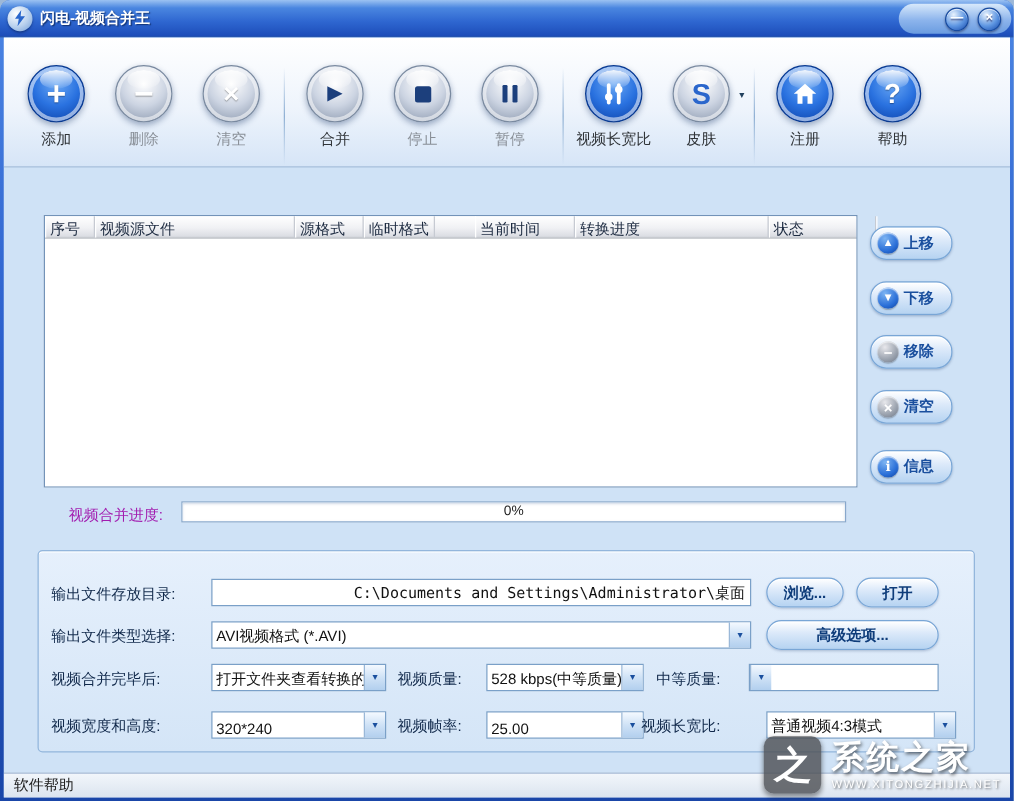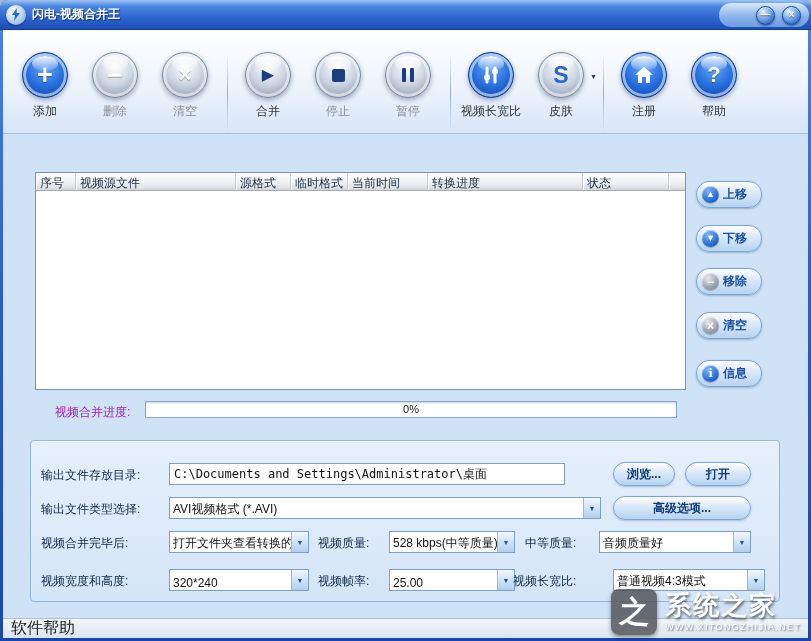--- a/index.html
+++ b/index.html
@@ -70,21 +70,21 @@
   
   .file-table{position:absolute;left:32px;top:142px;width:651px;height:218px;
     border:1px solid #7393b8;background:#fff;display:flex;flex-direction:column;}
   .ft-header{height:18px;display:flex;flex:0 0 auto;
     background:linear-gradient(180deg,#ffffff,#f0f1f4 55%,#dcdee4 92%,#cfd2d8);
     border-bottom:1px solid #a8acb4;}
   .ft-col{border-right:1px solid #c6cad2;box-shadow:inset 1px 0 0 #fff;
     font-size:12px;color:#1c2a40;padding:2px 0 4px 4px;white-space:nowrap;overflow:hidden;
     flex:0 0 auto;}
   .c0{width:40px;}.c1{width:160px;}.c2{width:55px;}.c3{width:57px;}
-  .c4{width:80px;}.c5{width:155px;}.c6{width:86px;}.c7{flex:1 1 auto;border-right:none;}
+  .c4{width:80px;margin-left:32px;}.c5{width:155px;}.c6{width:86px;}.c7{flex:1 1 auto;border-right:none;}
   .ft-body{flex:1 1 auto;background:#fff;}
   
   .side-btn{position:absolute;left:693px;width:66px;height:27px;border-radius:13px;
     border:1px solid #79a6d6;cursor:default;
     background:linear-gradient(180deg,#ffffff,#ddeafa 40%,#b9d5f2 95%);
     box-shadow:0 1px 2px rgba(30,60,110,.3), inset 0 1px 0 #fff;
     display:flex;align-items:center;gap:4px;padding-left:5px;}
   .sb0{top:151px;}.sb1{top:195px;}.sb2{top:238px;}.sb3{top:282px;}.sb4{top:330px;}
   .mini{width:17px;height:17px;border-radius:50%;flex:0 0 auto;
     display:flex;align-items:center;justify-content:center;
@@ -120,21 +120,21 @@
     display:flex;align-items:center;justify-content:center;
     font-size:7px;color:#1a4f9e;}
   .pill-btn{position:absolute;height:24px;border-radius:12px;border:1px solid #79a6d6;
     background:linear-gradient(180deg,#ffffff,#ddeafa 40%,#b9d5f2 95%);
     color:#0e3c7a;font-weight:bold;font-size:12px;cursor:default;
     box-shadow:0 1px 2px rgba(30,60,110,.25), inset 0 1px 0 #fff;
     display:flex;align-items:center;justify-content:center;white-space:nowrap;}
   
   .statusbar{position:absolute;left:0;right:0;bottom:0;height:20px;
     background:linear-gradient(180deg,#f2f6fb,#dbe4ef);
-    border-top:1px solid #aebfd6;font-size:16px;color:#222;
+    border-top:1px solid #aebfd6;font-size:12px;color:#222;
     display:flex;align-items:center;padding:0 8px;}
   
   .watermark{position:absolute;right:10px;bottom:6px;z-index:50;
     display:flex;align-items:center;gap:8px;color:#fff;pointer-events:none;}
   .wm-logo{width:46px;height:46px;border-radius:8px;background:rgba(78,80,86,.82);
     display:flex;align-items:center;justify-content:center;
     font-size:30px;font-weight:bold;color:#fff;
     box-shadow:0 2px 4px rgba(0,0,0,.4);}
   .wm-title{font-size:26px;font-weight:bold;letter-spacing:2px;
     text-shadow:1px 2px 3px rgba(0,0,0,.6);line-height:1.05;}
@@ -304,21 +304,21 @@
     </div>
 
     <span class="progress-label">视频合并进度:</span>
     <div class="progress-bar">
       <span class="progress-text">0%</span>
     </div>
 
     <div class="opts-panel">
 
       <span class="op-label" style="left:10px;top:26px">输出文件存放目录:</span>
-      <input class="text-input" style="left: 138px; top: 22px; width: 396px;" value="C:\Documents and Settings\Administrator\桌面">
+      <input class="text-input" style="left: 138px; top: 22px; width: 432px; text-align: right;" value="C:\Documents and Settings\Administrator\桌面">
       <div class="pill-btn" style="left:582px;top:21px;width:62px">
         <span>浏览...</span>
       </div>
       <div class="pill-btn" style="left:654px;top:21px;width:66px">
         <span>打开</span>
       </div>
 
       <span class="op-label" style="left:10px;top:60px">输出文件类型选择:</span>
       <div class="combo" style="left:138px;top:56px;width:432px">
         <span class="cval">AVI视频格式 (*.AVI)</span>
@@ -333,21 +333,20 @@
         <span class="cval">打开文件夹查看转换的'</span>
         <span class="carr">▼</span>
       </div>
       <span class="op-label" style="left:287px;top:94px">视频质量:</span>
       <div class="combo" style="left:358px;top:90px;width:126px">
         <span class="cval">528 kbps(中等质量)</span>
         <span class="carr">▼</span>
       </div>
       <span class="op-label" style="left:494px;top:94px">中等质量:</span>
       <div class="combo" style="left:568px;top:90px;width:152px">
-        <span class="cval">音频质量好</span>
         <span class="carr">▼</span>
       </div>
 
       <span class="op-label" style="left:10px;top:132px">视频宽度和高度:</span>
       <div class="combo" style="left:138px;top:128px;width:140px">
         <span class="cval">320*240</span>
         <span class="carr">▼</span>
       </div>
       <span class="op-label" style="left:287px;top:132px">视频帧率:</span>
       <div class="combo" style="left:358px;top:128px;width:126px">

